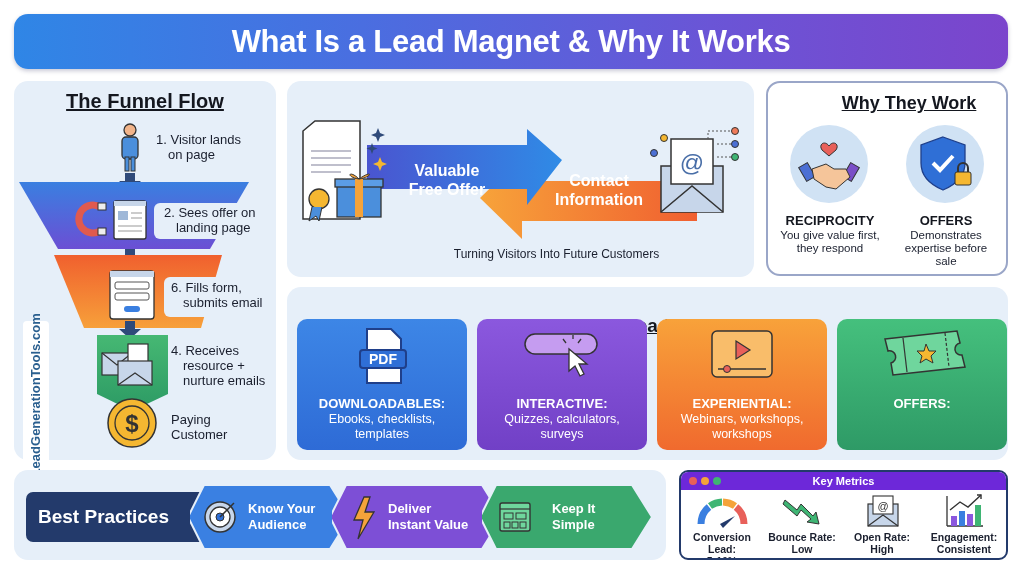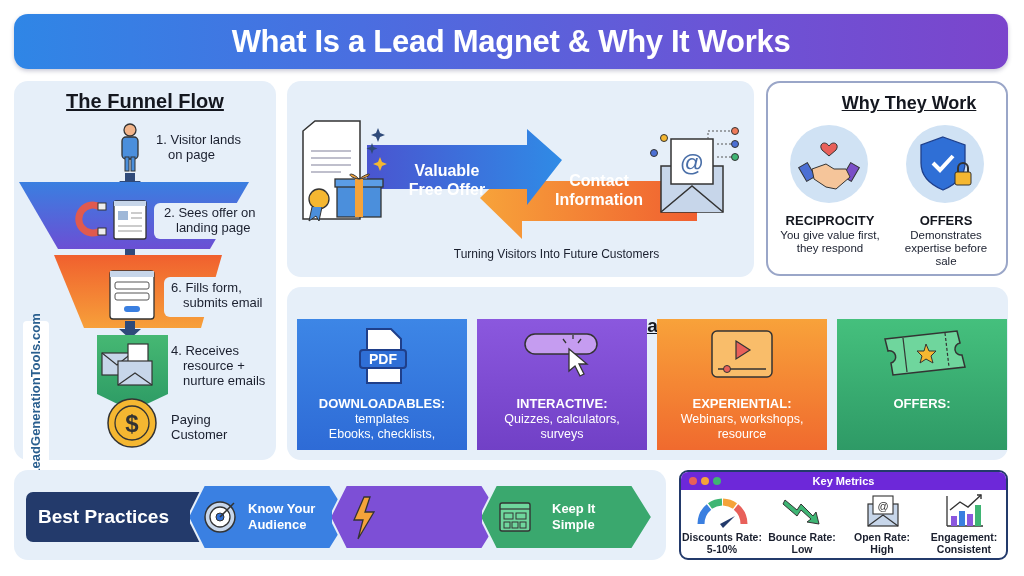--- a/index.html
+++ b/index.html
@@ -41,21 +41,21 @@
   #why { left: 766px; top: 81px; width: 242px; height: 195px; background: #fff; border: 2px solid #9aa6c8; }
   #why .panel-title { left: 0; width: 100%; top: 10px; font-size: 18px; padding-left: 44px; }
   .why-circle { position: absolute; width: 78px; height: 78px; border-radius: 50%; background: #d0e2f4; }
   .why-head { position: absolute; font-weight: 700; font-size: 13px; text-align: center; color: #14171f; }
   .why-desc { position: absolute; font-size: 11.5px; line-height: 13px; text-align: center; color: #1a1f2e; }
 
   
   #types { left: 287px; top: 287px; width: 721px; height: 173px; }
   #types .panel-title { left: 0; width: 100%; top: 2px; font-size: 19px; margin-top: 26px; }
   .type-card {
-    position: absolute; top: 32px; width: 170px; height: 131px; border-radius: 0;
+    position: absolute; top: 32px; width: 170px; height: 131px; border-radius: 10px;
     color: #fff; text-align: center;
   }
   .type-card .th { position: absolute; left: 0; width: 100%; top: 77px; font-weight: 700; font-size: 13px; }
   .type-card .td { position: absolute; left: 0; width: 100%; top: 93px; font-size: 12.5px; line-height: 15px; }
   .c-blue { background: linear-gradient(180deg, #3d86e6, #2e6bd6); }
   .c-purple { background: linear-gradient(180deg, #8b58de, #7140c6); }
   .c-orange { background: linear-gradient(180deg, #f8a23a, #f06a2e); }
   .c-green { background: linear-gradient(180deg, #45c07d, #2e9a66); padding-left: 39px; }
 
   
@@ -285,22 +285,22 @@
   <div class="panel-title">Types of Lead Magnets</div>
 
   <div class="type-card c-blue" style="left:10px">
     <svg width="170" height="75" style="position:absolute;left:0;top:0">
       <path d="M70 10 h24 l10 10 v44 h-34 z" fill="#fff" stroke="#1f3f8a" stroke-width="2"></path>
       <rect x="63" y="31" width="46" height="18" rx="3" fill="#2f6fd6" stroke="#1f3f8a" stroke-width="2"></rect>
       <text x="86" y="45" text-anchor="middle" font-size="14" font-weight="700" fill="#fff" font-family="Liberation Sans, sans-serif">PDF</text>
     </svg>
     <div class="th">DOWNLOADABLES:</div>
     <div class="td">
+      <div>Ebooks, checklists,</div>
       <div>templates</div>
-      <div>Ebooks, checklists,</div>
     </div>
   </div>
 
   <div class="type-card c-purple" style="left:190px">
     <svg width="170" height="75" style="position:absolute;left:0;top:0">
       <rect x="48" y="15" width="72" height="20" rx="10" fill="#c59cf0" stroke="#333" stroke-width="1.5"></rect>
       <path d="M92 30 l0 22 l6 -5 l5 10 l4 -2 l-5 -10 l8 0 z" fill="#fff" stroke="#333" stroke-width="1.3"></path>
       <path d="M86 20 l3 4 M96 16 v4 M104 20 l-3 4" stroke="#333" stroke-width="1.3"></path>
     </svg>
     <div class="th">INTERACTIVE:</div>
@@ -313,21 +313,21 @@
   <div class="type-card c-orange" style="left:370px">
     <svg width="170" height="75" style="position:absolute;left:0;top:0">
       <rect x="55" y="12" width="60" height="46" rx="5" fill="#f9bd6a" stroke="#333" stroke-width="1.5"></rect>
       <path d="M79 22 l14 9 l-14 9 z" fill="#e8605a" stroke="#333" stroke-width="1.2"></path>
       <line x1="61" y1="50" x2="109" y2="50" stroke="#333" stroke-width="1.5"></line>
       <circle cx="70" cy="50" r="3.5" fill="#e8605a" stroke="#333"></circle>
     </svg>
     <div class="th">EXPERIENTIAL:</div>
     <div class="td">
       <div>Webinars, workshops,</div>
-      <div>resource</div>
+      <div>workshops</div>
     </div>
   </div>
 
   <div class="type-card c-green" style="left:550px">
     <svg width="170" height="75" style="position:absolute;left:0;top:0">
       <path d="M48 20 l72 -8 l3 12 a6 6 0 0 0 2 12 l3 12 l-72 8 l-2 -12 a6 6 0 0 0 -3 -12 z" fill="#6fd69d" stroke="#333" stroke-width="1.5"></path>
       <line x1="66" y1="19" x2="70" y2="53" stroke="#333" stroke-width="1.2"></line>
       <line x1="108" y1="14" x2="112" y2="48" stroke="#333" stroke-width="1.2" stroke-dasharray="3 2"></line>
       <path d="M89 25 l3 7 l7 0 l-5 5 l2 7 l-7 -4 l-6 4 l2 -7 l-5 -5 l7 0 z" fill="#f5b731" stroke="#333"></path>
     </svg>
@@ -352,20 +352,24 @@
       <div>Know Your</div>
       <div>Audience</div>
     </div>
   </div>
 
   <div class="bp-item" style="left:318px;width:180px">
     <svg width="180" height="64" style="position:absolute;left:0;top:0">
       <path d="M14 0 H150 L170 32 L150 64 H14 L-2 32 Z" fill="#7d4fd6" stroke="#e6eff9" stroke-width="2"></path>
       <path d="M32 12 L22 35 H31 L26 54 L42 27 H33 L38 12 Z" fill="#f5a33a" stroke="#333" stroke-width="1.3"></path>
     </svg>
+    <div class="bp-text" style="left:56px;top:16px">
+      <div>Deliver</div>
+      <div>Instant Value</div>
+    </div>
   </div>
 
   <div class="bp-item" style="left:468px;width:180px">
     <svg width="180" height="64" style="position:absolute;left:0;top:0">
       <path d="M14 0 H150 L170 32 L150 64 H14 L-2 32 Z" fill="#3aa86e" stroke="#e6eff9" stroke-width="2"></path>
       <g>
         <rect x="18" y="18" width="30" height="28" rx="2" fill="#6fd69d" stroke="#333" stroke-width="1.4"></rect>
         <line x1="18" y1="24" x2="48" y2="24" stroke="#333" stroke-width="1.2"></line>
         <rect x="22" y="28" width="9" height="6" fill="none" stroke="#333"></rect>
           <rect x="34" y="28" width="10" height="6" fill="none" stroke="#333"></rect>
@@ -391,21 +395,21 @@
 
   <div class="metric" style="left:0">
     <svg width="82" height="40">
       <path d="M20 34 A22 22 0 0 1 28 17" fill="none" stroke="#3a7fe0" stroke-width="7"></path>
       <path d="M29 16 A22 22 0 0 1 41 12" fill="none" stroke="#3fb574" stroke-width="7"></path>
       <path d="M42 12 A22 22 0 0 1 54 16" fill="none" stroke="#f5a33a" stroke-width="7"></path>
       <path d="M55 17 A22 22 0 0 1 63 34" fill="none" stroke="#e8605a" stroke-width="7"></path>
       <path d="M39 34 L54 26 L42 38 Z" fill="#233a6b"></path>
     </svg>
     <div class="ml">
-      <div>Discounts Rate:</div>
+      <div>Conversion Lead:</div>
       <div>5-10%</div>
     </div>
   </div>
 
   <div class="metric" style="left:80px">
     <svg width="82" height="40">
       <path d="M24 10 L36 20 L40 14 L52 26 L55 22 L58 34 L46 32 L50 29 L40 20 L36 26 L22 14 Z" fill="#3fb574" stroke="#333" stroke-width="1"></path>
     </svg>
     <div class="ml">
       <div>Bounce Rate:</div>

